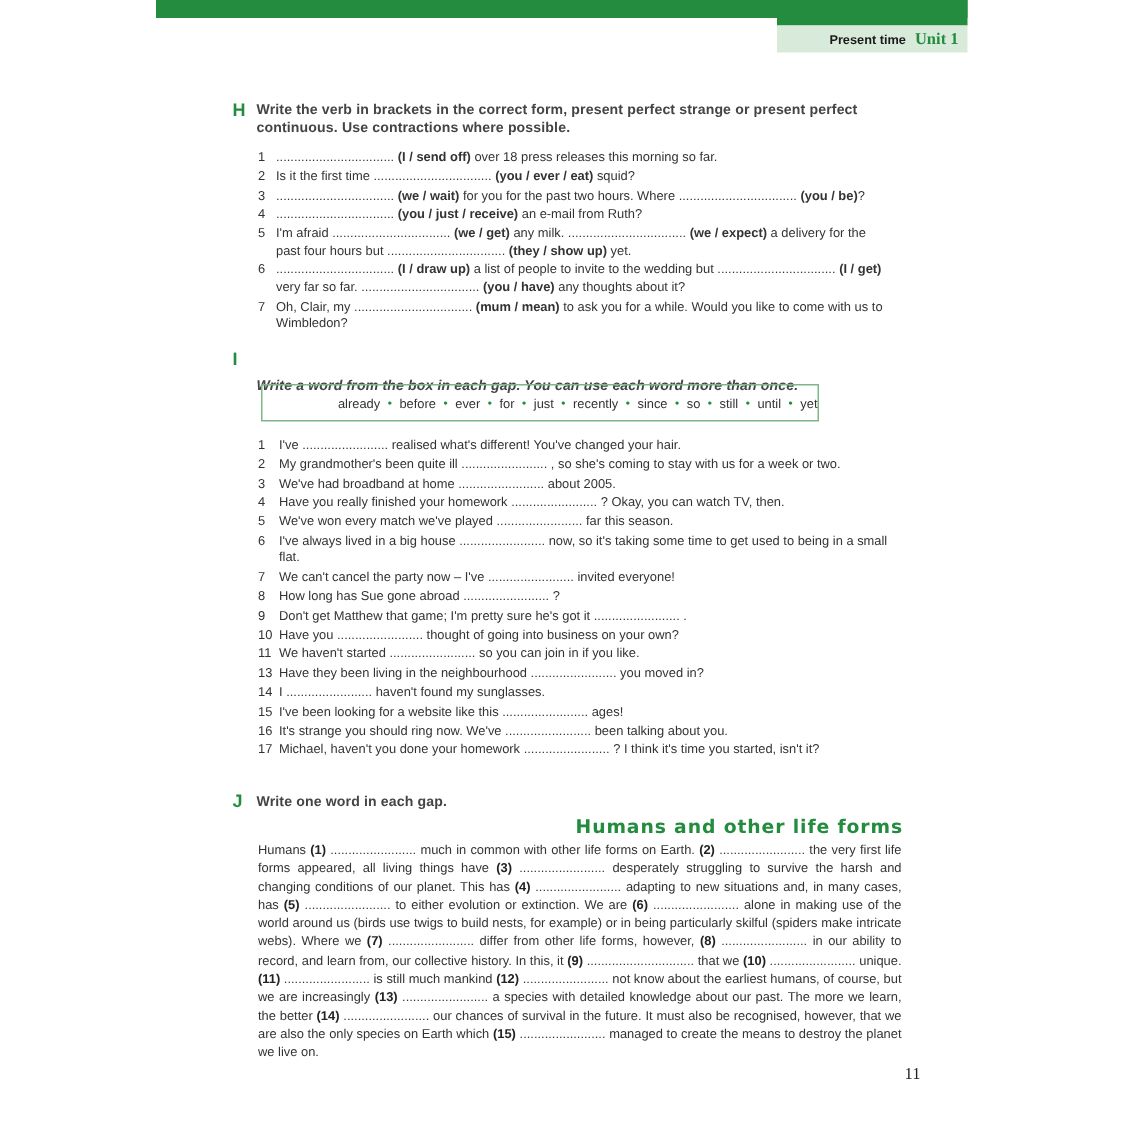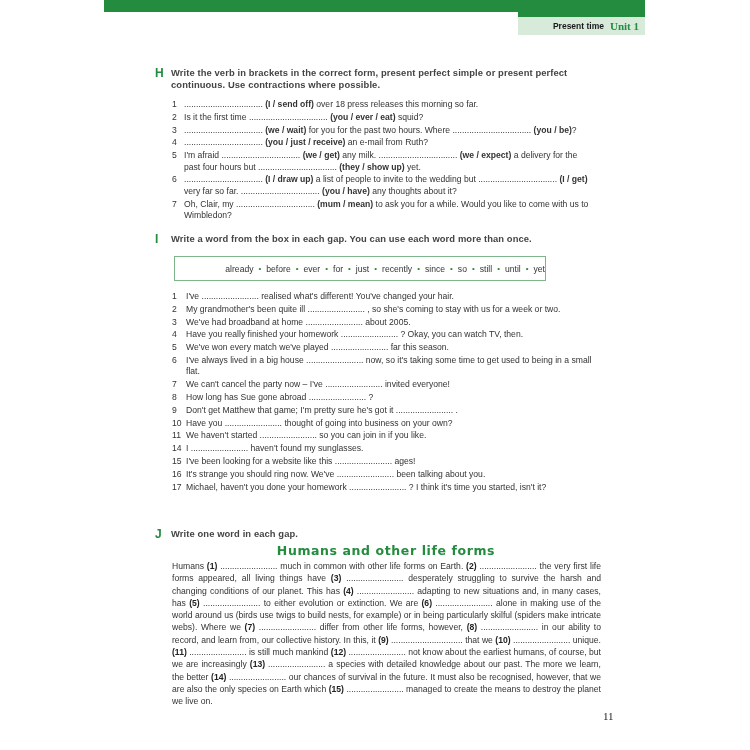--- a/index.html
+++ b/index.html
@@ -18,38 +18,38 @@
   .items { position:absolute; left:172px; width:420px; font-family:"Liberation Sans Narrow","Liberation Sans", sans-serif; font-size:8.6px; color:#333; }
   .item { display:flex; line-height:11.5px; margin-bottom:1.3px; }
   .item .num { width:12px; flex:none; }
   .item .txt { flex:1; }
   .item.wide .num { width:14px; }
 
   .wordbox { position:absolute; left:174px; top:256px; width:372px; height:25px; border:1px solid #7fb58a; box-sizing:border-box;
              display:flex; align-items:center; justify-content:flex-end; font-size:8.6px; color:#333; }
   .wordbox .dot { color:#238c3e; margin:0 5px; font-size:8px; }
 
-  .title-j { position:absolute; left:170px; width:432px; top:543px; text-align:center; font-size:12.5px; font-weight:900;
+  .title-j { position:absolute; left:170px; width:432px; top:543px; text-align:right; font-size:12.5px; font-weight:900;
              color:#238c3e; letter-spacing:0.6px; font-family:"DejaVu Sans", sans-serif; }
   .para { position:absolute; left:172px; top:560px; width:429px; font-size:8.6px; color:#333; line-height:12.3px; text-align:justify; }
   .para b { color:#222; }
   .pagenum { position:absolute; left:603px; top:710px; font-family:"Liberation Serif", serif; font-size:11px; color:#222; }
 </style>
 </head>
 <body>
 
 <div class="topbar"></div>
 <div class="topbar-right"></div>
 <div class="unit-band">
   <span class="pt">Present time</span>
   <span class="un">Unit 1</span>
 </div>
 
 <div class="section-letter" style="top:66px;">H</div>
-<div class="instr" style="top:67px;">Write the verb in brackets in the correct form, present perfect simple or present perfect continuous. Use contractions where possible.</div>
+<div class="instr" style="top:67px;">Write the verb in brackets in the correct form, present perfect strange or present perfect continuous. Use contractions where possible.</div>
 <div class="items" id="h-items" style="top:99px;">
     <div class="item">
       <span class="num">1</span>
       <span class="txt">................................. <b>(I / send off)</b> over 18 press releases this morning so far.</span>
     </div>
     <div class="item">
       <span class="num">2</span>
       <span class="txt">Is it the first time ................................. <b>(you / ever / eat)</b> squid?</span>
     </div>
     <div class="item">
@@ -68,21 +68,21 @@
       <span class="num">6</span>
       <span class="txt">................................. <b>(I / draw up)</b> a list of people to invite to the wedding but ................................. <b>(I / get)</b> very far so far. ................................. <b>(you / have)</b> any thoughts about it?</span>
     </div>
     <div class="item">
       <span class="num">7</span>
       <span class="txt">Oh, Clair, my ................................. <b>(mum / mean)</b> to ask you for a while. Would you like to come with us to Wimbledon?</span>
     </div>
   </div>
 
 <div class="section-letter" style="top:232px;">I</div>
-<div class="instr" style="top:233px;">Write a word from the box in each gap. You can use each word more than once.</div>
+<div class="instr" style="top:251px;font-style:italic;">Write a word from the box in each gap. You can use each word more than once.</div>
 <div class="wordbox" id="wordbox">
     <span>already</span>
     <span class="dot">•</span>
     <span>before</span>
     <span class="dot">•</span>
     <span>ever</span>
     <span class="dot">•</span>
     <span>for</span>
     <span class="dot">•</span>
     <span>just</span>
@@ -138,20 +138,24 @@
     </div>
     <div class="item wide">
       <span class="num">10</span>
       <span class="txt">Have you ........................ thought of going into business on your own?</span>
     </div>
     <div class="item wide">
       <span class="num">11</span>
       <span class="txt">We haven't started ........................ so you can join in if you like.</span>
     </div>
     <div class="item wide">
+      <span class="num">13</span>
+      <span class="txt">Have they been living in the neighbourhood ........................ you moved in?</span>
+    </div>
+    <div class="item wide">
       <span class="num">14</span>
       <span class="txt">I ........................ haven't found my sunglasses.</span>
     </div>
     <div class="item wide">
       <span class="num">15</span>
       <span class="txt">I've been looking for a website like this ........................ ages!</span>
     </div>
     <div class="item wide">
       <span class="num">16</span>
       <span class="txt">It's strange you should ring now. We've ........................ been talking about you.</span>

